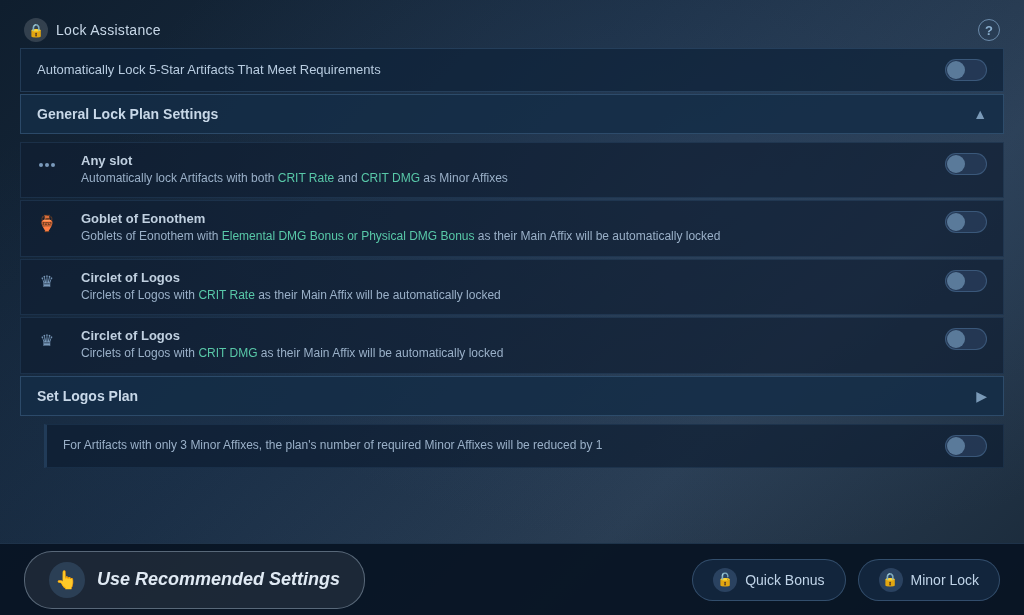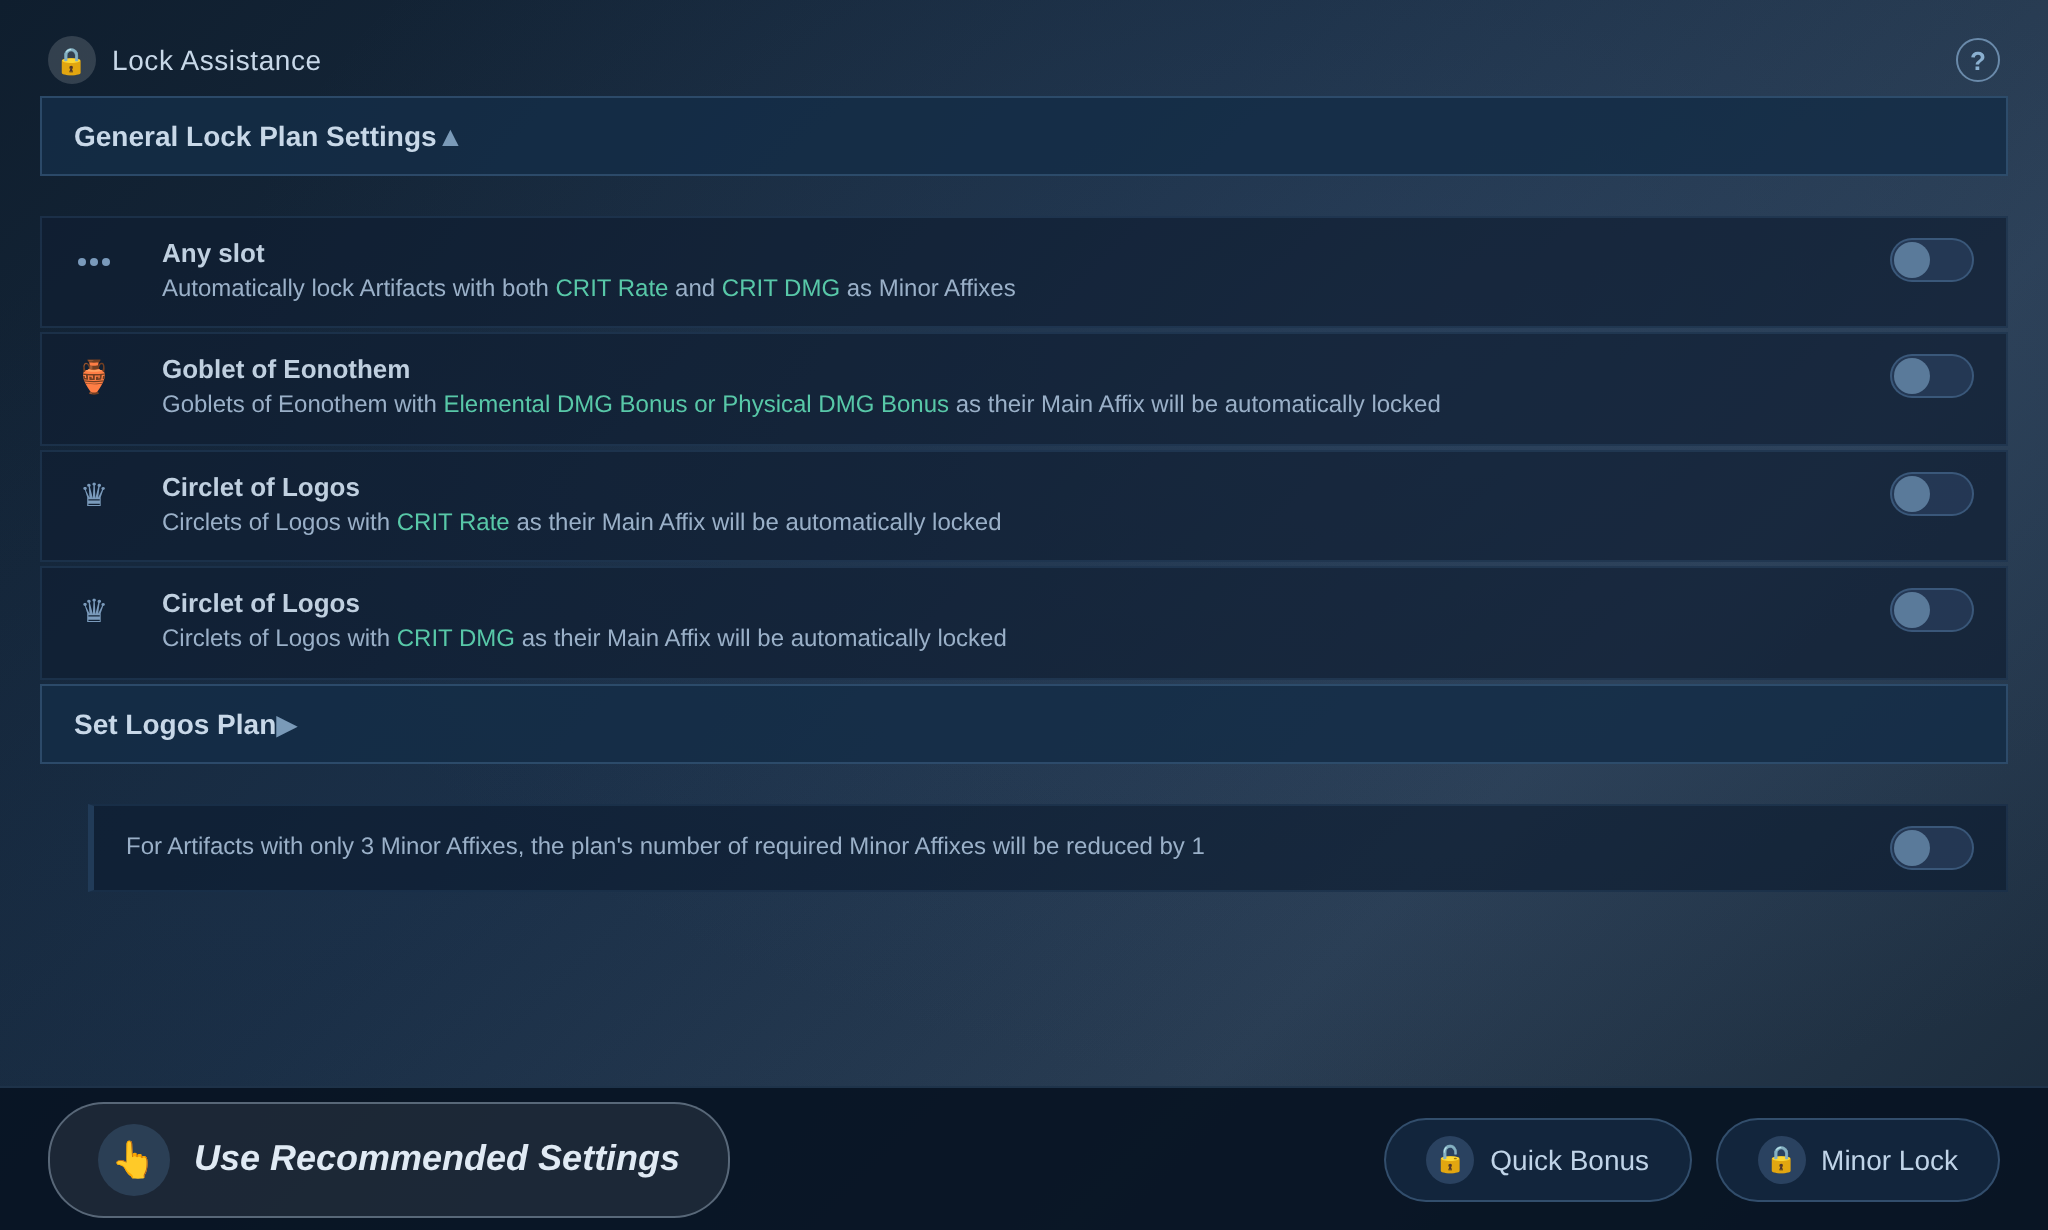--- a/index.html
+++ b/index.html
@@ -96,25 +96,25 @@
     .row-text {
       color: #b8cce0;
       font-size: 13px;
       flex: 1;
       line-height: 1.4;
     }
 
     .section-header {
       background: rgba(20, 45, 70, 0.85);
       border: 1px solid rgba(80, 120, 160, 0.4);
-      margin-bottom: 20px;
+      margin-bottom: 8px;
       padding: 10px 16px;
       display: flex;
       align-items: center;
-      justify-content: flex-start;
+      justify-content: space-between;
       min-height: 40px;
     }
 
     .section-title {
       color: #c8d8e8;
       font-size: 14px;
       font-weight: 600;
     }
 
     .section-arrow {
@@ -317,20 +317,24 @@
 
 <div class="panel">
   <div class="header">
     <div class="header-left">
       <div class="header-icon">🔒</div>
       <span class="header-title">Lock Assistance</span>
     </div>
     <div class="help-icon">?</div>
   </div>
 
+  <div class="row">
+    <span class="row-text">Automatically Lock 5-Star Artifacts That Meet Requirements</span>
+    <div class="toggle off"></div>
+  </div>
 
   <div class="section-header">
     <span class="section-title">General Lock Plan Settings</span>
     <span class="section-arrow">▲</span>
   </div>
 
   <div class="item-row">
     <div class="item-icon-area">
       <div class="item-icon">
         <div class="dots-icon">

